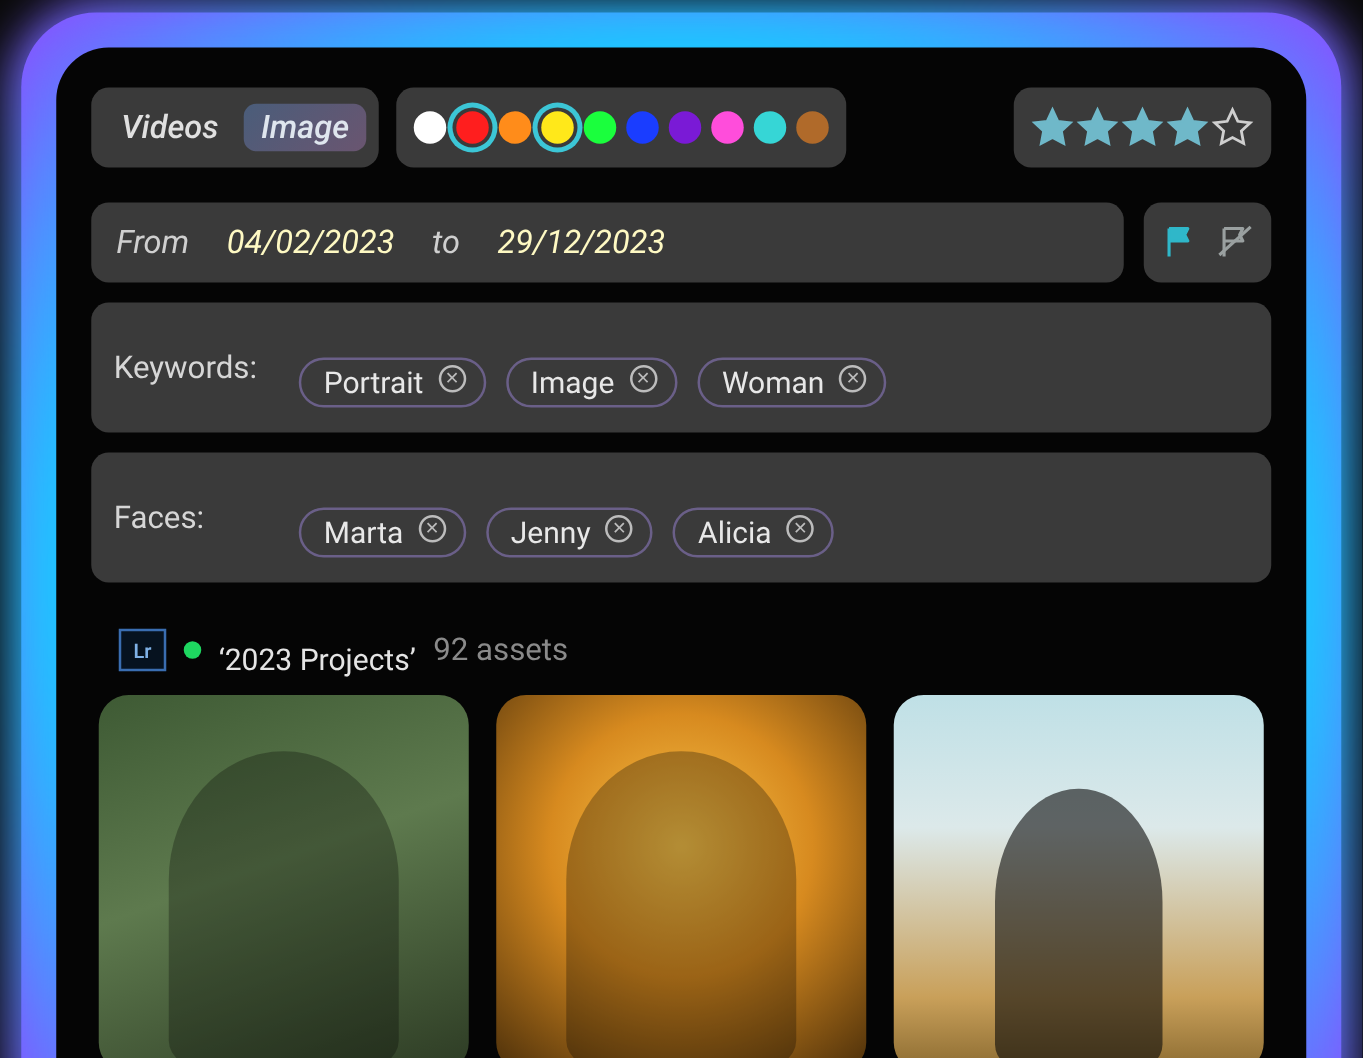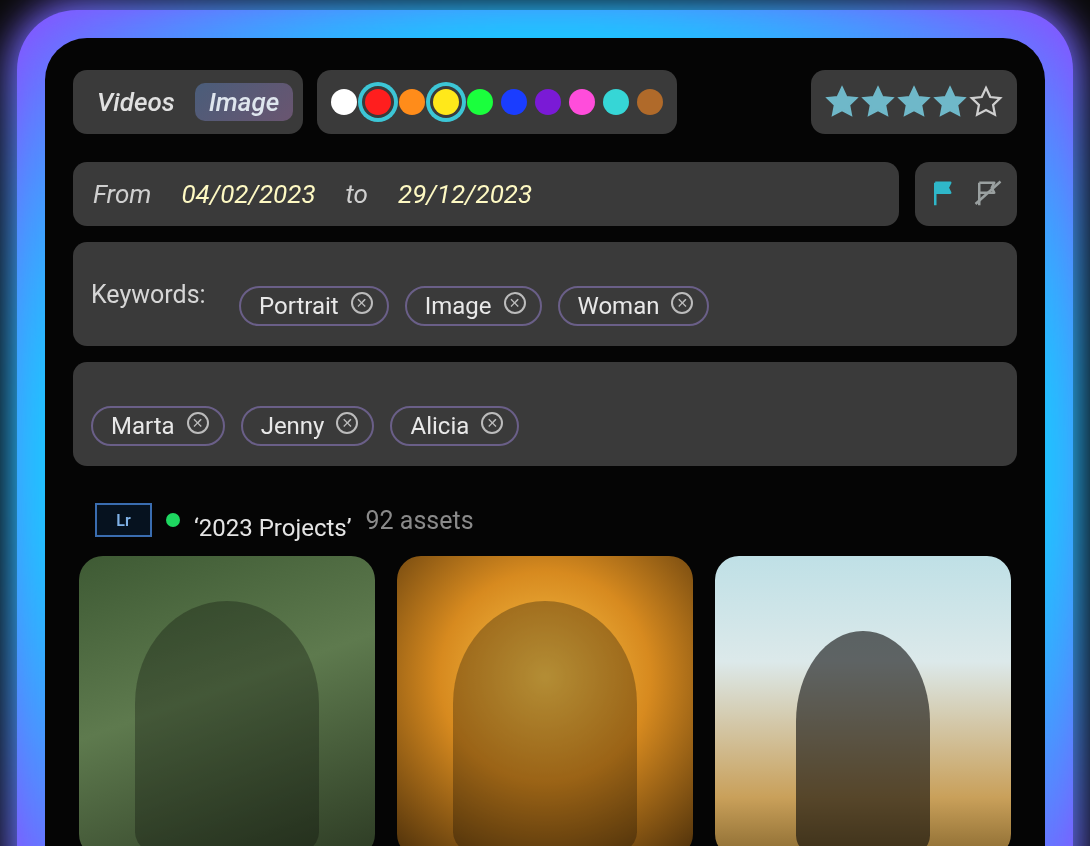--- a/index.html
+++ b/index.html
@@ -112,21 +112,21 @@
     display:flex; align-items:center; justify-content:center;
     font-size: 14px; color:#bcbcbc; cursor:pointer; line-height:1;
   }
 
   .collection-header {
     display:flex; align-items:center; gap: 14px;
     margin: 32px 0 14px 22px;
     font-size: 24px;
   }
   .lr-badge {
-    width: 57px; height:34px; border: 2px solid #3a6db0;
+    width: 38px; height:34px; border: 2px solid #3a6db0;
     display:flex; align-items:center; justify-content:center;
     font-size: 16px; color:#7fb1e6; font-weight:600;
     background:#06121f;
   }
   .green-dot { width:14px; height:14px; border-radius:50%; background:#1ed760; }
   .coll-name { color:#e4e4e4;margin-top:16px; }
   .asset-count { color:#8a8a8a; font-size:25px; }
 
   .thumbs { display:flex; gap: 22px; padding: 0 6px; }
   .thumb {
@@ -231,20 +231,21 @@
             <span class="x">✕</span>
           </span>
           <span class="chip">
             <span>Woman</span>
             <span class="x">✕</span>
           </span>
         </span>
     </div>
 
     <div class="filter-bar">
+      <span class="filter-label">Faces:</span>
       <span id="face-chips" style="display: inline-flex; gap: 16px;">
           <span class="chip">
             <span>Marta</span>
             <span class="x">✕</span>
           </span>
           <span class="chip">
             <span>Jenny</span>
             <span class="x">✕</span>
           </span>
           <span class="chip">

